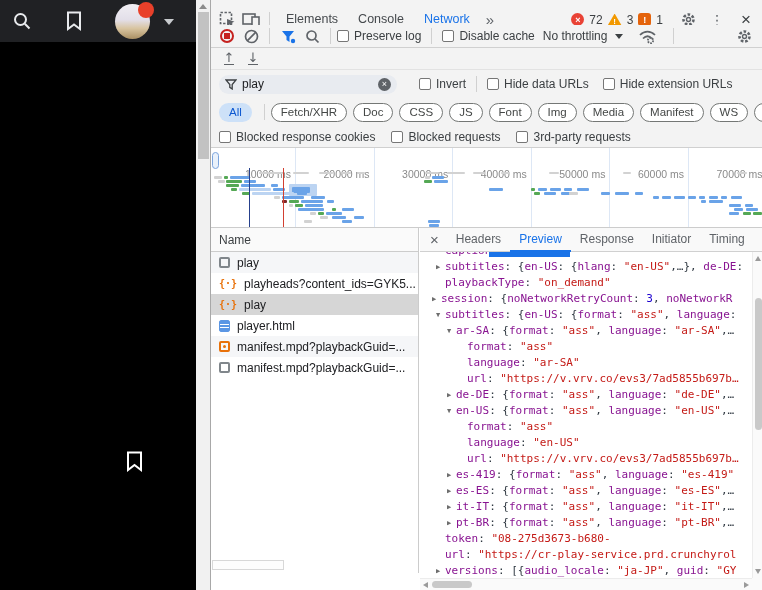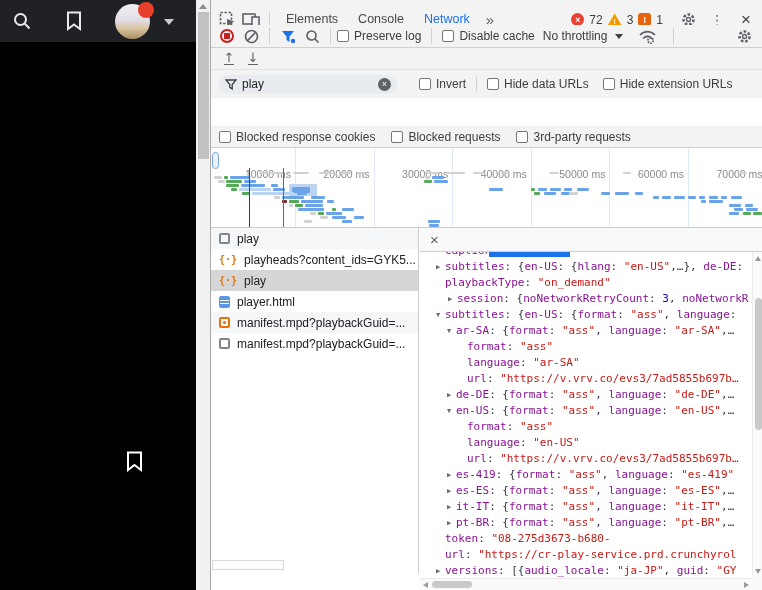--- a/index.html
+++ b/index.html
@@ -270,20 +270,34 @@
       <label class="cb-item">
         <span class="cb"></span>
           <span>Hide data URLs</span>
       </label>
       <label class="cb-item" style="margin-left:14px">
         <span class="cb"></span>
           <span>Hide extension URLs</span>
       </label>
     </div>
 
+    <div class="bar pills-row" id="pills-row">
+        <div class="pill sel" style="margin-left: 8px;">All</div>
+        <span class="divider"></span>
+        <div class="pill">Fetch/XHR</div>
+        <div class="pill">Doc</div>
+        <div class="pill">CSS</div>
+        <div class="pill">JS</div>
+        <div class="pill">Font</div>
+        <div class="pill">Img</div>
+        <div class="pill">Media</div>
+        <div class="pill">Manifest</div>
+        <div class="pill">WS</div>
+        <div class="pill">Wasm</div>
+      </div>
 
     <div class="bar blocked-row" id="blocked-row">
         <label class="cb-item" style="margin-left: 8px;">
           <span class="cb"></span>
           <span>Blocked response cookies</span>
         </label>
         <label class="cb-item" style="margin-left: 16px;">
           <span class="cb"></span>
           <span>Blocked requests</span>
         </label>
@@ -392,20 +406,21 @@
         <div class="tl-bar" style="left: 143px; top: 68px; width: 10px; height: 3px; background: rgb(106, 163, 232);"></div>
         <div class="tl-bar" style="left: 93px; top: 72px; width: 8px; height: 3px; background: rgb(210, 210, 210);"></div>
         <div class="tl-bar" style="left: 131px; top: 72px; width: 10px; height: 3px; background: rgb(106, 163, 232);"></div>
         <div class="tl-bar" style="left: 217px; top: 72px; width: 12px; height: 3px; background: rgb(106, 163, 232);"></div>
         <div class="tl-bar" style="left: 218px; top: 76px; width: 10px; height: 3px; background: rgb(106, 163, 232);"></div>
         <div class="ev-line" style="left: 38px; background: rgb(38, 64, 140);"></div>
         <div class="ev-line" style="left: 72px; background: rgb(210, 63, 49);"></div>
       </div>
 
     <div class="name-col">
+      <div class="name-header">Name</div>
       <div id="req-rows">
           <div class="req-row striped">
             <span class="ric ric-plain"></span>
             <span>play</span>
           </div>
           <div class="req-row">
             <span class="ric ric-json">{·}</span>
             <span>playheads?content_ids=GYK5...</span>
           </div>
           <div class="req-row selected">
@@ -427,27 +442,34 @@
         </div>
       <div class="name-hscroll">
           <div class="thumb"></div>
         </div>
     </div>
 
 
     <div class="details">
       <div class="dtabs">
         <span class="dclose">×</span>
+        <span id="detail-tabs" style="display:flex">
+            <div class="dtab">Headers</div>
+            <div class="dtab active">Preview</div>
+            <div class="dtab">Response</div>
+            <div class="dtab">Initiator</div>
+            <div class="dtab">Timing</div>
+          </span>
       </div>
       <div class="dcontent" id="json-preview">
         <div class="sel-remnant"></div>
       <div class="jl" style="padding-left: 16px; margin-top: -9px;"><span class="tri"></span><span class="tok-k">captions</span><span>: </span><span>{}</span></div>
           <div class="jl" style="padding-left: 16px;"><span class="tri">▶</span><span class="tok-k">subtitles</span><span>: {</span><span class="tok-k">en-US</span><span>: {</span><span class="tok-k">hlang</span><span>: </span><span class="tok-s">"en-US"</span><span>,…}, </span><span class="tok-k">de-DE</span><span>:</span></div>
           <div class="jl" style="padding-left: 16px;"><span class="tri"></span><span class="tok-k">playbackType</span><span>: </span><span class="tok-s">"on_demand"</span></div>
-          <div class="jl" style="padding-left: 28px;"><span class="tri">▶</span><span class="tok-k">session</span><span>: {</span><span class="tok-k">noNetworkRetryCount</span><span>: </span><span class="tok-n">3</span><span>, </span><span class="tok-k">noNetworkR</span></div>
+          <div class="jl" style="padding-left: 12px;"><span class="tri">▶</span><span class="tok-k">session</span><span>: {</span><span class="tok-k">noNetworkRetryCount</span><span>: </span><span class="tok-n">3</span><span>, </span><span class="tok-k">noNetworkR</span></div>
           <div class="jl" style="padding-left: 16px;"><span class="tri">▼</span><span class="tok-k">subtitles</span><span>: {</span><span class="tok-k">en-US</span><span>: {</span><span class="tok-k">format</span><span>: </span><span class="tok-s">"ass"</span><span>, </span><span class="tok-k">language</span><span>:</span></div>
           <div class="jl" style="padding-left: 27px;"><span class="tri">▼</span><span class="tok-k">ar-SA</span><span>: {</span><span class="tok-k">format</span><span>: </span><span class="tok-s">"ass"</span><span>, </span><span class="tok-k">language</span><span>: </span><span class="tok-s">"ar-SA"</span><span>,…</span></div>
           <div class="jl" style="padding-left: 38px;"><span class="tri"></span><span class="tok-k">format</span><span>: </span><span class="tok-s">"ass"</span></div>
           <div class="jl" style="padding-left: 38px;"><span class="tri"></span><span class="tok-k">language</span><span>: </span><span class="tok-s">"ar-SA"</span></div>
           <div class="jl" style="padding-left: 38px;"><span class="tri"></span><span class="tok-k">url</span><span>: </span><span class="tok-s">"https://v.vrv.co/evs3/7ad5855b697b…</span></div>
           <div class="jl" style="padding-left: 27px;"><span class="tri">▶</span><span class="tok-k">de-DE</span><span>: {</span><span class="tok-k">format</span><span>: </span><span class="tok-s">"ass"</span><span>, </span><span class="tok-k">language</span><span>: </span><span class="tok-s">"de-DE"</span><span>,…</span></div>
           <div class="jl" style="padding-left: 27px;"><span class="tri">▼</span><span class="tok-k">en-US</span><span>: {</span><span class="tok-k">format</span><span>: </span><span class="tok-s">"ass"</span><span>, </span><span class="tok-k">language</span><span>: </span><span class="tok-s">"en-US"</span><span>,…</span></div>
           <div class="jl" style="padding-left: 38px;"><span class="tri"></span><span class="tok-k">format</span><span>: </span><span class="tok-s">"ass"</span></div>
           <div class="jl" style="padding-left: 38px;"><span class="tri"></span><span class="tok-k">language</span><span>: </span><span class="tok-s">"en-US"</span></div>
           <div class="jl" style="padding-left: 38px;"><span class="tri"></span><span class="tok-k">url</span><span>: </span><span class="tok-s">"https://v.vrv.co/evs3/7ad5855b697b…</span></div>

